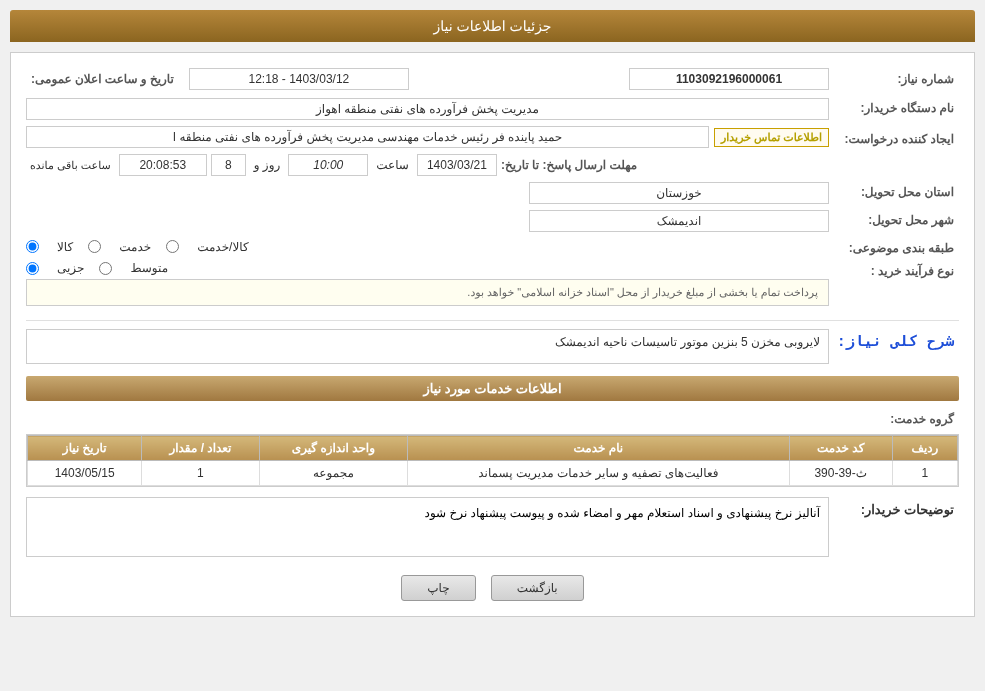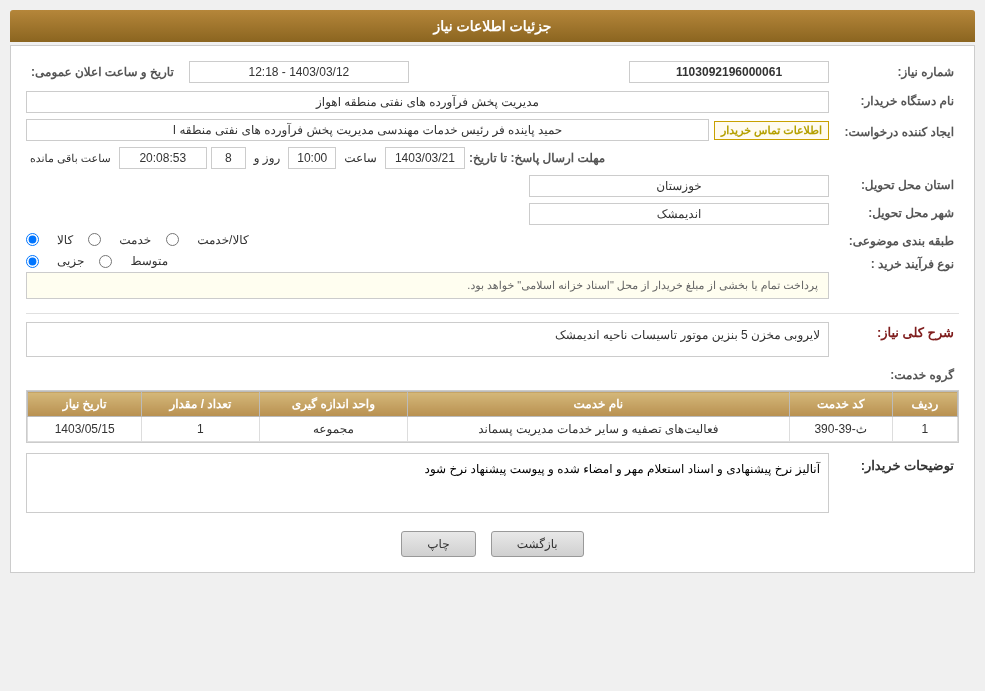--- a/index.html
+++ b/index.html
@@ -15,23 +15,23 @@
       margin: 0 auto;
       background: #f0f0f0;
       padding: 10px;
     }
     .header-bar {
       background: linear-gradient(to bottom, #b5863a, #8b6520);
       color: white;
       text-align: center;
       padding: 8px 27px;
       font-size: 14px;
-      font-weight: bold;
+      font-weight: normal;
       border-radius: 3px 3px 0 0;
-      margin-bottom: 3px;
+      margin-bottom: 10px;
     }
     .main-content {
       background: white;
       border: 1px solid #ccc;
       padding: 15px;
     }
     .section-header {
       background: linear-gradient(to bottom, #c8a870, #a07840);
       color: white;
       text-align: center;
@@ -228,21 +228,21 @@
       <div class="row-content" style="display:flex; align-items:center; gap:5px;">
         <span class="link-text" style="cursor:pointer; white-space:nowrap; border: 1px solid #c8a000; padding:2px 6px; background:#fffbf0;">اطلاعات تماس خریدار</span>
         <div class="value-box" style="max-width:100%; flex:1;">حمید پاینده فر رئیس خدمات مهندسی مدیریت پخش فرآورده های نفتی منطقه ا</div>
       </div>
     </div>
 
     <div class="date-time-row">
       <span class="date-time-label">مهلت ارسال پاسخ: تا تاریخ:</span>
       <div class="small-box" style="width:80px;">1403/03/21</div>
       <span style="padding:0 4px;">ساعت</span>
-      <div class="small-box" style="width:48px;">10:00</div>
+      <div class="small-box" style="width:80px;font-style:italic;">10:00</div>
       <span style="padding:0 4px;">روز و</span>
       <div class="small-box" style="width:35px;">8</div>
       <div class="small-box" style="width:88px;">20:08:53</div>
       <span style="padding:0 4px; font-size:11px;">ساعت باقی مانده</span>
     </div>
 
     <div class="info-row-full" style="margin-bottom:6px;">
       <div class="row-label">استان محل تحویل:</div>
       <div class="row-content">
         <div class="value-box" style="max-width:300px;">خوزستان</div>
@@ -289,26 +289,27 @@
             <input type="radio" name="purchase_type" checked="" style="">
           </div>
         </div>
         <div class="notice-box">پرداخت تمام یا بخشی از مبلغ خریدار از محل "اسناد خزانه اسلامی" خواهد بود.</div>
       </div>
     </div>
 
     <hr class="divider">
 
     <div class="info-row-full" style="margin-bottom:8px;">
-      <div class="row-label" style="font-weight:bold; font-size:13px; color:#7f1d1d;">شرح کلی نیاز:</div>
+      <div class="row-label" style="font-weight:bold; font-size:15px; color:#1d4ed8;font-family:Liberation Mono, monospace;">شرح کلی نیاز:</div>
       <div class="row-content">
         <div class="value-box" style="max-width:100%; text-align:right; padding:5px 8px; min-height:35px;">لایروبی مخزن 5 بنزین موتور تاسیسات ناحیه اندیمشک</div>
       </div>
     </div>
 
+    <div class="section-header">اطلاعات خدمات مورد نیاز</div>
 
     <div class="info-row-full" style="margin-bottom:8px;">
       <div class="row-label">گروه خدمت:</div>
     </div>
 
     <div class="table-container">
       <table>
         <thead>
           <tr>
             <th>ردیف</th>

